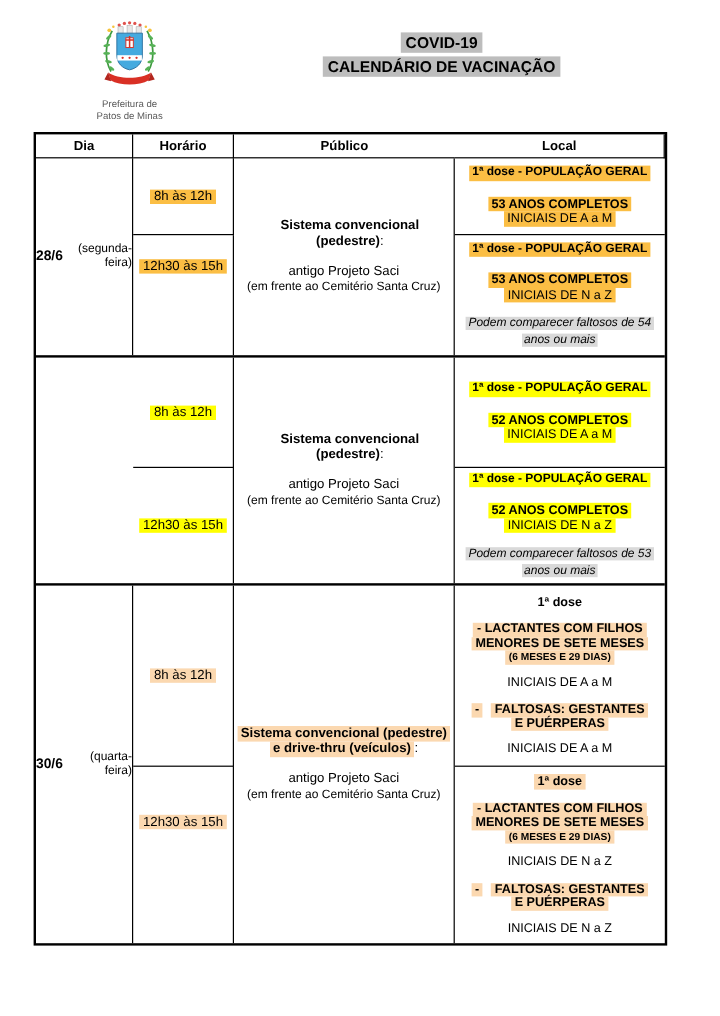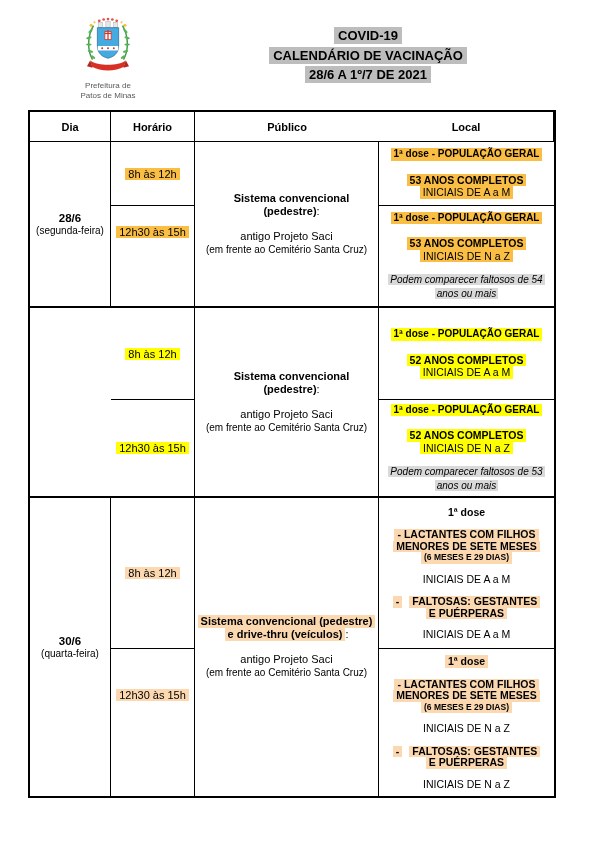--- a/index.html
+++ b/index.html
@@ -18,29 +18,29 @@
                  font-weight:bold; font-size:13px; line-height:18.5px; }
   .title-line { margin-bottom:1px; }
   .hl-gray { background:var(--hl-title-gray); padding:1px 4px; }
 
   
   .vtable { left:28px; top:110px; width:528px; border:2px solid #000; box-sizing:border-box; background:#fff; }
   .grid { display:grid; grid-template-columns:81px 84px 184px 1fr; }
   .cell { box-sizing:border-box; border-right:1px solid #000; overflow:hidden; }
   .cell.last { border-right:none; }
 
-  .thead .cell { height:30px; border-bottom:1px solid #000; display:flex; align-items:center;
+  .thead .cell { height:20px; border-bottom:1px solid #000; display:flex; align-items:center;
                  justify-content:center; font-weight:bold; font-size:11px; }
 
   .day-row + .day-row { border-top:2px solid #000; }
   .r0 { grid-template-rows:64px 100px; }
   .r1 { grid-template-rows:92px 96px; }
   .r2 { grid-template-rows:151px 147px; }
 
-  .dia { grid-column:1; grid-row:1/3; display:flex; flex-direction:column; justify-content:center;
+  .dia { grid-column:1; grid-row:1/3; display:flex; justify-content:center;
          align-items:center; text-align:right; }
   .day-num { font-weight:bold; font-size:11.5px; line-height:13px; }
   .weekday { font-size:10px; line-height:12px; }
 
   .hcell { grid-column:2; display:flex; justify-content:center; align-items:center; font-size:11px; }
   .sub1 { grid-row:1; border-bottom:1px solid #000; }
   .sub2 { grid-row:2; }
   .hcell.top { align-items:flex-start; }
   .pt20 { padding-top:20px; } .pt40 { padding-top:40px; }
 
@@ -132,21 +132,20 @@
   </svg>
   <div class="logo-caption">
     <div>Prefeitura de</div>
     <div>Patos de Minas</div>
   </div>
 </div>
 
 <div class="abs title-block">
   <div class="title-line"><span class="hl-gray">COVID-19</span></div>
   <div class="title-line"><span class="hl-gray">CALENDÁRIO DE VACINAÇÃO</span></div>
-  <div class="title-line"><span class="hl-gray">28/6 A 1º/7 DE 2021</span></div>
 </div>
 
 <div class="abs vtable">
 
   <div class="grid thead">
     <div class="cell">Dia</div>
     <div class="cell">Horário</div>
     <div class="cell last">Público</div>
     <div class="cell">Local</div>
   </div>

